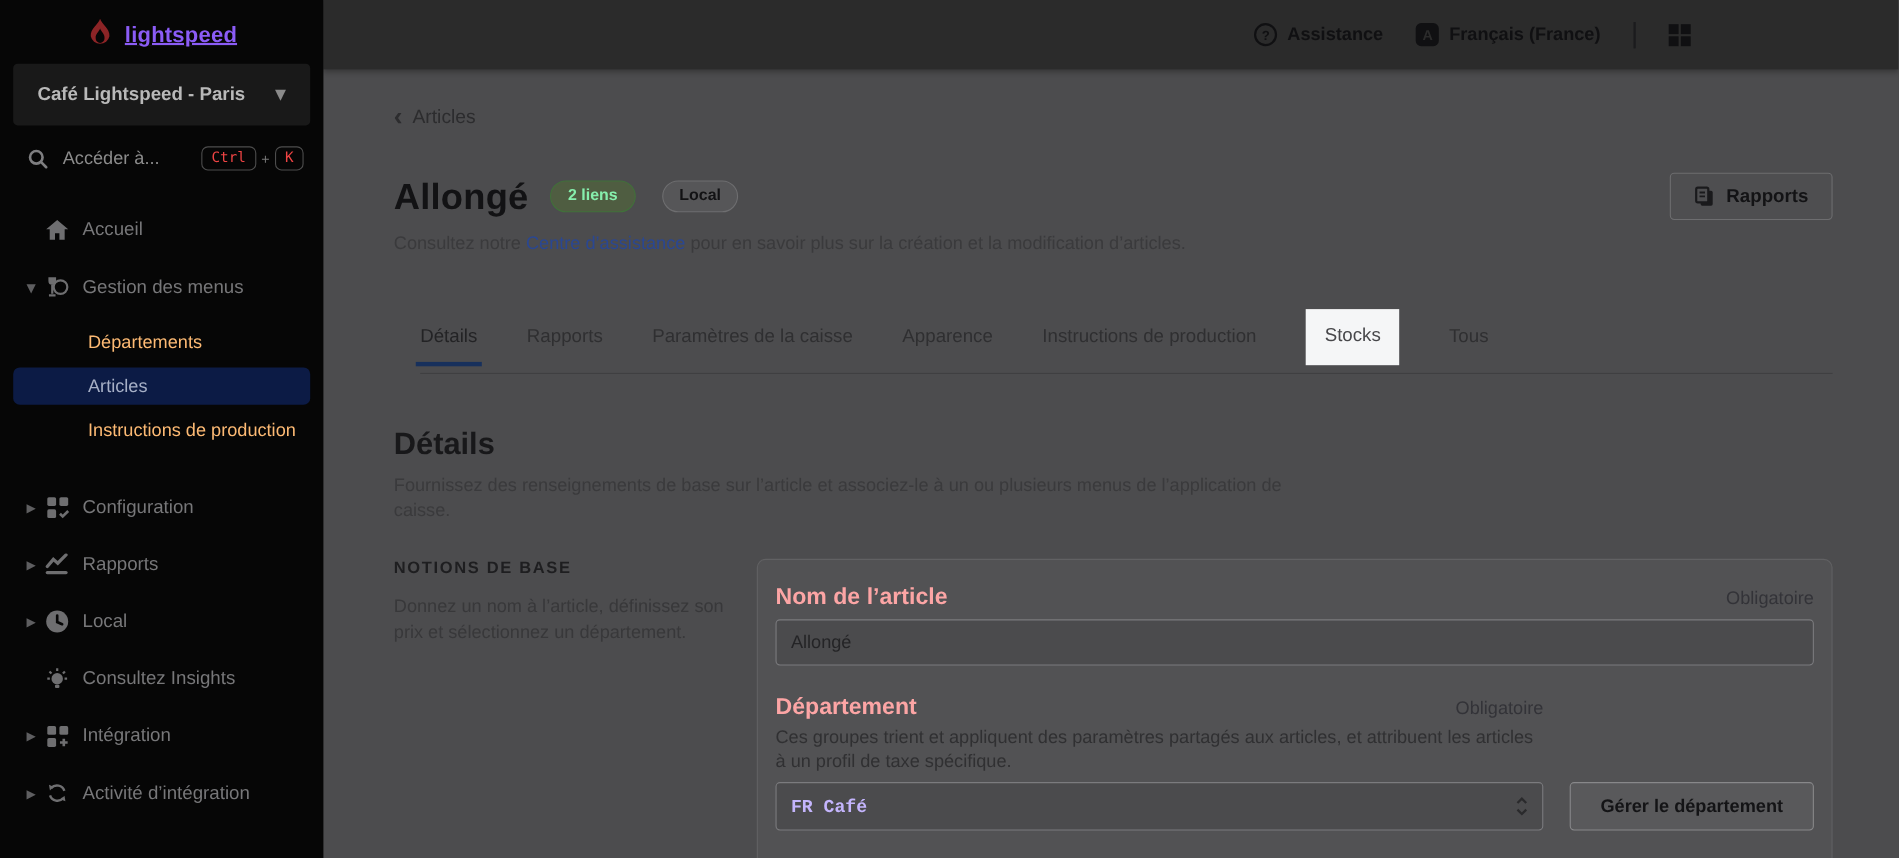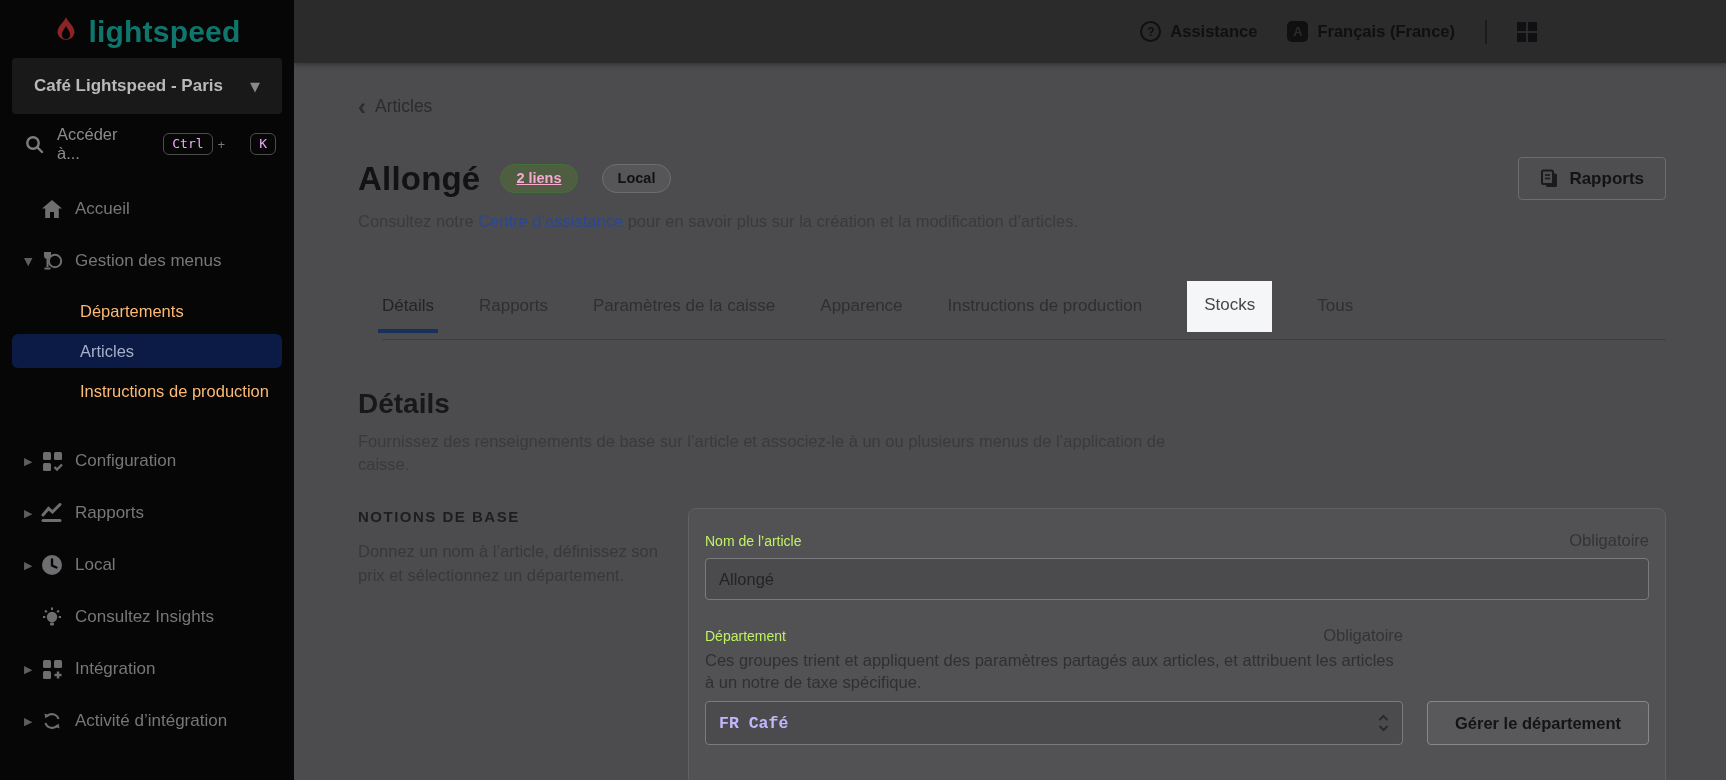--- a/index.html
+++ b/index.html
@@ -2,28 +2,28 @@
 <html><head>
 <meta charset="utf-8">
 <style>
   * { margin:0; padding:0; box-sizing:border-box; }
   html,body { width:1726px; height:780px; overflow:hidden; }
   body { font-family:"Liberation Sans", sans-serif; background:#4c4c4e; position:relative; }
 
   
   .sidebar { position:absolute; left:0; top:0; width:294px; height:780px; background:#060606; z-index:3; }
   .logo-row { display:flex; align-items:center; justify-content:center; gap:9px; padding-top:14px; height:50px; }
-  .logo-text { font-size:30px; font-weight:bold; color:#0f766e; letter-spacing:.2px; }
+  .logo-text { font-size:20px; font-weight:bold; color:#8b5cf6; letter-spacing:.2px;text-decoration:underline; }
   .venue { margin:8px 12px 0; height:56px; background:#191919; border-radius:4px; display:flex; align-items:center; padding:0 22px; cursor:pointer; }
   .venue-label { font-size:17px; font-weight:bold; color:#b9b9b9; flex:1; }
   .venue-caret { color:#8a8a8a; font-family:"DejaVu Sans", sans-serif; font-size:13px; }
   .search-row { display:flex; align-items:center; gap:12px; padding:0 18px 0 24px; height:40px; margin-top:10px; cursor:pointer; }
   .search-label { font-size:16.5px; color:#8c8c8c; flex:1; }
   .kbd-group { display:flex; align-items:center; gap:5px; }
-  .kbd { border:1.5px solid #4d4d4d; border-radius:6px; color:#f0abfc; font-family:"DejaVu Sans Mono", monospace; font-size:13px; padding:2px 8px 3px;margin-left:20px; }
+  .kbd { border:1.5px solid #4d4d4d; border-radius:6px; color:#ef4444; font-family:"DejaVu Sans Mono", monospace; font-size:13px; padding:2px 8px 3px; }
   .kbd-plus { color:#787878; font-size:13px; }
 
   .side-nav { margin-top:26px; }
   .nav-item { height:38px; display:flex; align-items:center; padding-left:24px; margin-bottom:14px; cursor:pointer; }
   .nav-caret { width:16px; font-family:"DejaVu Sans", sans-serif; font-size:11px; color:#5e5e60; flex:none; }
   .nav-icon { width:24px; height:24px; margin-right:11px; flex:none; display:flex; align-items:center; justify-content:center; }
   .nav-label { font-size:17px; color:#777779; }
   .nav-sub { height:34px; display:flex; align-items:center; padding-left:68px; margin:0 12px 6px; border-radius:6px; cursor:pointer; }
   .nav-sub .nav-label { font-size:16.5px; color:#fdba74; }
   .nav-sub.selected { background:#0c1b45; }
@@ -45,21 +45,21 @@
   
   .content { position:absolute; left:294px; top:63px; width:1432px; height:717px; background:#4c4c4e; overflow:hidden; padding:0 60px 0 64px; }
   .breadcrumb { margin-top:33px; display:flex; align-items:center; gap:9px; cursor:pointer; width:max-content; }
   .crumb-chevron { font-size:24px; line-height:18px; font-weight:bold; color:#2c2c2e; }
   .crumb-label { font-size:17.5px; color:#2c2c2e; }
 
   .header-row { margin-top:40px; display:flex; align-items:center; }
   .page-title { font-size:33px; font-weight:bold; color:#121214; letter-spacing:.2px; }
   .badges { display:flex; gap:24px; margin-left:20px; }
   .badge { border-radius:999px; padding:5px 15px 6px; font-size:14.5px; font-weight:bold; }
-  .badge.green { background:#4f5d41; border:1.5px solid #41703a; color:#f9a8d4;text-decoration:underline; }
+  .badge.green { background:#4f5d41; border:1.5px solid #41703a; color:#86efac; }
   .badge.gray  { background:#565658; border:1.5px solid #6e6e70; color:#121214; }
   .spacer { flex:1; }
   .dup-btn { height:43px; display:flex; align-items:center; gap:10px; padding:0 21px; background:#4e4e50; border:1.5px solid #6d6d6f; border-radius:4px; cursor:pointer; }
   .dup-label { font-size:17px; font-weight:bold; color:#131315; }
 
   .subtitle { margin-top:12px; font-size:16.5px; color:#3a3a3c; }
   .subtitle .link { color:#2a4792; cursor:pointer; }
 
   
   .tabs { margin-top:50px; margin-left:24px; display:flex; gap:45px; border-bottom:1px solid #3f3f41; align-items:flex-end; }
@@ -72,21 +72,21 @@
   .section-heading { margin-top:48px; font-size:28px; font-weight:bold; color:#18181a; }
   .section-desc { margin-top:10px; font-size:16.5px; line-height:23px; color:#3a3a3c; max-width:812px; }
 
   .columns { margin-top:32px; display:flex; gap:24px; align-items:flex-start; }
   .left-col { width:306px; flex:none; }
   .left-col-title { font-size:15px; font-weight:bold; letter-spacing:1.5px; color:#1e1e20; }
   .left-col-desc { margin-top:14px; font-size:16.5px; line-height:24px; color:#38383a; }
 
   .panel { flex:1; background:#525254; border:1px solid #616163; border-radius:8px; padding:22px 16px 30px; min-height:300px; }
   .field-head { display:flex; align-items:baseline; justify-content:space-between; }
-  .field-label { font-size:14px; font-weight:normal; color:#bef264; }
+  .field-label { font-size:21px; font-weight:bold; color:#fca5a5; }
   .required { font-size:16.5px; color:#333338; }
   .text-input { margin-top:8px; width:100%; height:42px; background:#4b4b4d; border:1px solid #7b7b7e; border-radius:4px; padding:0 13px; font-size:16.5px; color:#242426; font-family:"Liberation Sans", sans-serif; outline:none; }
 
   .dept-block { margin-top:26px; }
   .dept-grid { display:grid; grid-template-columns:1fr 222px; column-gap:24px; }
   .dept-desc { grid-column:1; margin-top:4px; font-size:16.5px; line-height:22px; color:#303032; }
   .select-box { grid-column:1; margin-top:8px; height:44px; background:#4b4b4d; border:1px solid #7b7b7e; border-radius:4px; display:flex; align-items:center; padding:0 12px 0 13px; cursor:pointer; }
   .select-value { flex:1; font-size:16.5px; font-weight:bold; color:#c4b5fd;font-family:Liberation Mono, monospace; }
   .manage-btn { grid-column:2; grid-row:3; margin-top:8px; height:44px; background:#59595b; border:1.5px solid #88888a; border-radius:4px; display:flex; align-items:center; justify-content:center; font-size:16.5px; font-weight:bold; color:#141416; cursor:pointer; }
 
@@ -315,21 +315,21 @@
         <span class="required">Obligatoire</span>
       </div>
       <input class="text-input" type="text" value="Allongé" style="">
 
       <div class="dept-block">
         <div class="dept-grid">
           <div class="field-head" style="grid-column:1;">
             <span class="field-label">Département</span>
             <span class="required">Obligatoire</span>
           </div>
-          <p class="dept-desc">Ces groupes trient et appliquent des paramètres partagés aux articles, et attribuent les articles à un notre de taxe spécifique.</p>
+          <p class="dept-desc">Ces groupes trient et appliquent des paramètres partagés aux articles, et attribuent les articles à un profil de taxe spécifique.</p>
           <div class="select-box">
             <span class="select-value">FR Café</span>
             <span>
               <svg width="13" height="20" viewBox="0 0 13 20">
                 <path d="M2.5 7 L6.5 3 L10.5 7" fill="none" stroke="#2a2a2c" stroke-width="2"></path>
                 <path d="M2.5 13 L6.5 17 L10.5 13" fill="none" stroke="#2a2a2c" stroke-width="2"></path>
               </svg>
             </span>
           </div>
           <button class="manage-btn">Gérer le département</button>

